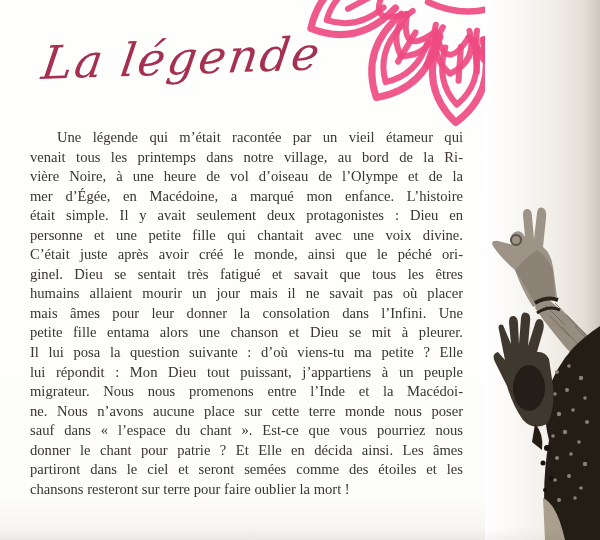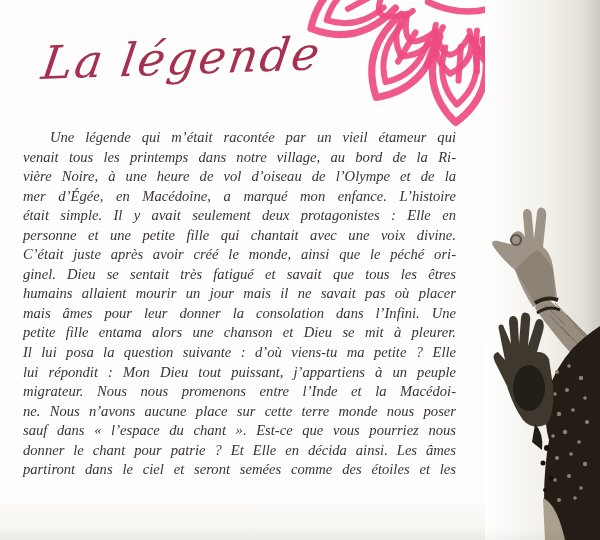--- a/index.html
+++ b/index.html
@@ -4,22 +4,22 @@
 <style>
   html,body{margin:0;padding:0;}
   body{width:600px;height:540px;overflow:hidden;background:#fdfdfb;
        font-family:"Liberation Serif", serif;position:relative;}
   .page{position:absolute;inset:0;background:linear-gradient(180deg,#fefefd 0%,#fdfdfb 92%,#f4f2ee 100%);}
   .title{position:absolute;left:46px;top:36px;margin:0;
          font-family:"DejaVu Serif", serif;font-style:italic;font-weight:400;
          font-size:46px;letter-spacing:2px;transform:skewX(-10deg) rotate(-2deg);
          transform-origin:left top;}
   .flower{position:absolute;left:278px;top:0;width:322px;height:135px;pointer-events:none;}
-  .para{position:absolute;left:23px;top:128px;width:433px;color:#3a3433;
-        font-size:14.6px;font-style:italic;}
+  .para{position:absolute;left:30px;top:128px;width:433px;color:#3a3433;
+        font-size:14.6px;}
   .pline{line-height:19.55px;text-align:justify;text-align-last:justify;
          white-space:nowrap;overflow:visible;}
   .pline.first{text-indent:27px;}
   .pline.last{text-align-last:left;}
   .photo{position:absolute;left:485px;top:0;width:115px;height:540px;}
   .bottom-shade{position:absolute;left:0;bottom:0;width:600px;height:12px;
         background:linear-gradient(180deg,rgba(60,55,50,0) 0%,rgba(60,55,50,0.05) 100%);}
 </style>
 </head>
 <body>
@@ -58,34 +58,35 @@
     <path d="M268.1,10.6 L294.2,32.4" fill="none" stroke="#ee4b82" stroke-width="6" stroke-linecap="round" stroke-linejoin="round" opacity="0.92"></path>
   </svg>
 
 <h1 class="title" style="color: rgb(165, 48, 82);">La légende</h1>
 
 <div class="para" id="para" style="color: rgb(58, 52, 51);">
     <div class="pline first">Une légende qui m’était racontée par un vieil étameur qui</div>
     <div class="pline">venait tous les printemps dans notre village, au bord de la Ri-</div>
     <div class="pline">vière Noire, à une heure de vol d’oiseau de l’Olympe et de la</div>
     <div class="pline">mer d’Égée, en Macédoine, a marqué mon enfance. L’histoire</div>
-    <div class="pline">était simple. Il y avait seulement deux protagonistes : Elle en</div>
+    <div class="pline">était simple. Il y avait seulement deux protagonistes : Dieu en</div>
     <div class="pline">personne et une petite fille qui chantait avec une voix divine.</div>
     <div class="pline">C’était juste après avoir créé le monde, ainsi que le péché ori-</div>
     <div class="pline">ginel. Dieu se sentait très fatigué et savait que tous les êtres</div>
     <div class="pline">humains allaient mourir un jour mais il ne savait pas où placer</div>
     <div class="pline">mais âmes pour leur donner la consolation dans l’Infini. Une</div>
     <div class="pline">petite fille entama alors une chanson et Dieu se mit à pleurer.</div>
     <div class="pline">Il lui posa la question suivante : d’où viens-tu ma petite ? Elle</div>
     <div class="pline">lui répondit : Mon Dieu tout puissant, j’appartiens à un peuple</div>
     <div class="pline">migrateur. Nous nous promenons entre l’Inde et la Macédoi-</div>
     <div class="pline">ne. Nous n’avons aucune place sur cette terre monde nous poser</div>
     <div class="pline">sauf dans « l’espace du chant ». Est-ce que vous pourriez nous</div>
     <div class="pline">donner le chant pour patrie ? Et Elle en décida ainsi. Les âmes</div>
     <div class="pline">partiront dans le ciel et seront semées comme des étoiles et les</div>
+    <div class="pline last">chansons resteront sur terre pour faire oublier la mort !</div>
   </div>
 
 <svg class="photo" viewBox="0 0 115 540">
   <defs>
     <linearGradient id="bgGrad" x1="0" y1="0" x2="1" y2="0">
       <stop offset="0" stop-color="#ffffff"></stop>
       <stop offset="0.55" stop-color="#f3f0ea"></stop>
       <stop offset="0.85" stop-color="#e4e0d8"></stop>
       <stop offset="1" stop-color="#cdc8bf"></stop>
     </linearGradient>

